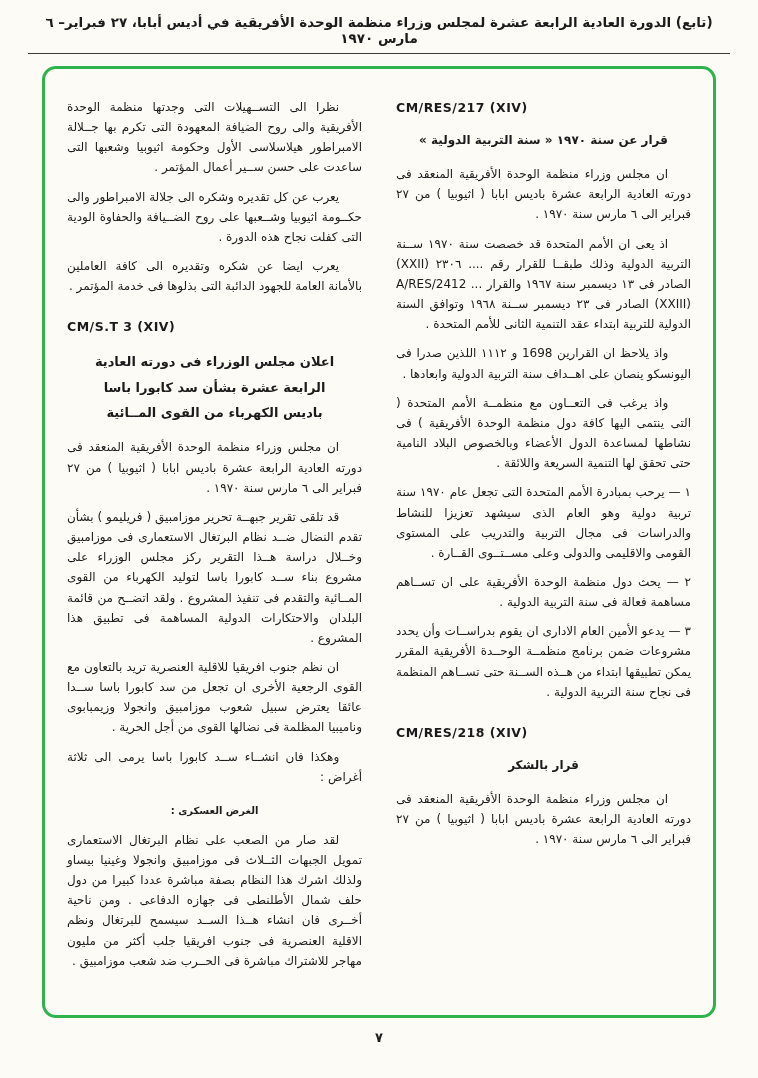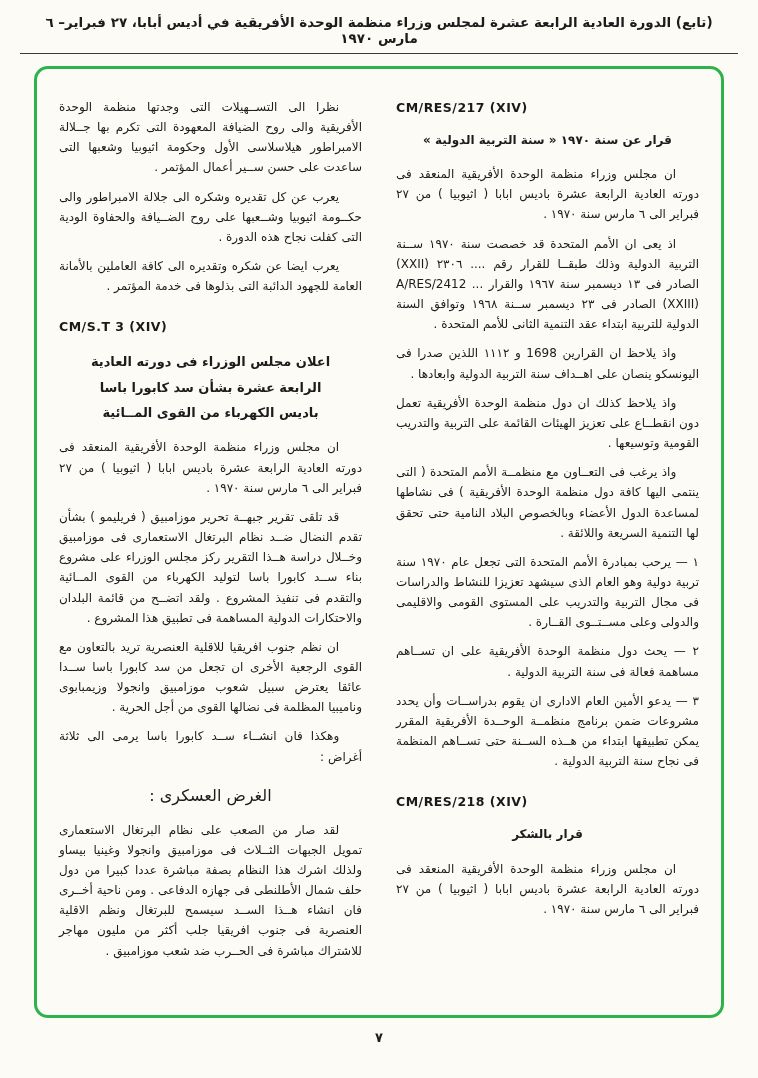--- a/index.html
+++ b/index.html
@@ -4,21 +4,21 @@
 <style>
   * { box-sizing: border-box; }
   html, body { margin: 0; padding: 0; }
   body {
     width: 758px; height: 1078px;
     background: #fcfbf6;
     font-family: "DejaVu Sans", sans-serif;
     color: #1c1c1c;
     overflow: hidden;
   }
-  .page { width: 758px; height: 834px; padding: 12px 20px 0; direction: rtl; }
+  .page { width: 758px; height: 834px; padding: 12px 28px 0; direction: rtl; }
 
   
   .doc-header { text-align: center; padding: 2px 4px 7px; border-bottom: 1.5px solid #3a3a3a; }
   .header-title { font-size: 13.5px; font-weight: bold; letter-spacing: 0; }
   .header-source { font-size: 10.5px; font-weight: bold; margin-top: 6px; color: #222; }
 
   
   .green-frame {
     margin: 12px 14px 0;
     height: 952px;
@@ -39,21 +39,21 @@
     font-size: 12.5px; font-weight: bold;
     letter-spacing: 0.5px;
     margin: 2px 0 12px;
     color: #1a1a1a;
   }
   .ref-spaced { margin-top: 20px; }
 
   .res-title { font-size: 12px; font-weight: bold; text-align: center; margin: 2px 0 14px; }
   .decl-heading { font-size: 13px; font-weight: bold; text-align: center; line-height: 1.95; margin: 4px 6px 12px; }
   .decl-heading div { white-space: nowrap; text-align: center; }
-  .sub-heading { font-size: 16px; font-weight: normal; text-align: center; margin: 16px 0 10px; }
+  .sub-heading { font-size: 10px; font-weight: bold; text-align: center; margin: 16px 0 10px; }
 
   .intro-block { margin-top: 2px; }
 
   
   .page-footer { text-align: center; margin-top: 9px; }
   .page-number { font-size: 13px; font-weight: bold; display: inline-block; }
 </style>
 </head>
 <body>
 
@@ -65,21 +65,20 @@
 
   <div class="green-frame" style="border-color: rgb(46, 178, 76);">
     <div class="columns">
 
       <section class="column">
         <div class="doc-ref">CM/RES/217 (XIV)</div>
         <div class="res-title">قرار عن سنة ١٩٧٠ « سنة التربية الدولية »</div>
         <p>ان مجلس وزراء منظمة الوحدة الأفريقية المنعقد فى دورته العادية الرابعة عشرة باديس ابابا ( اثيوبيا ) من ٢٧ فبراير الى ٦ مارس سنة ١٩٧٠ .</p>
         <p>اذ يعى ان الأمم المتحدة قد خصصت سنة ١٩٧٠ ســنة التربية الدولية وذلك طبقــا للقرار رقم .... ٢٣٠٦ (XXII) الصادر فى ١٣ ديسمبر سنة ١٩٦٧ والقرار ... A/RES/2412 (XXIII) الصادر فى ٢٣ ديسمبر ســنة ١٩٦٨ وتوافق السنة الدولية للتربية ابتداء عقد التنمية الثانى للأمم المتحدة .</p>
         <p>واذ يلاحظ ان القرارين 1698 و ١١١٢ اللذين صدرا فى اليونسكو ينصان على اهــداف سنة التربية الدولية وابعادها .</p>
-        <p>واذ يلاحظ كذلك ان دول منظمة الوحدة الأفريقية تعمل دون انقطــاع على تعزيز الهيئات القائمة على التربية والتدريب القومية وتوسيعها .</p>
         <p>واذ يرغب فى التعــاون مع منظمــة الأمم المتحدة ( التى ينتمى اليها كافة دول منظمة الوحدة الأفريقية ) فى نشاطها لمساعدة الدول الأعضاء وبالخصوص البلاد النامية حتى تحقق لها التنمية السريعة واللائقة .</p>
         <p class="no-indent">١ — يرحب بمبادرة الأمم المتحدة التى تجعل عام ١٩٧٠ سنة تربية دولية وهو العام الذى سيشهد تعزيزا للنشاط والدراسات فى مجال التربية والتدريب على المستوى القومى والاقليمى والدولى وعلى مســتــوى القــارة .</p>
         <p class="no-indent">٢ — يحث دول منظمة الوحدة الأفريقية على ان تســاهم مساهمة فعالة فى سنة التربية الدولية .</p>
         <p class="no-indent">٣ — يدعو الأمين العام الادارى ان يقوم بدراســات وأن يحدد مشروعات ضمن برنامج منظمــة الوحــدة الأفريقية المقرر يمكن تطبيقها ابتداء من هــذه الســنة حتى تســاهم المنظمة فى نجاح سنة التربية الدولية .</p>
         <div class="doc-ref ref-spaced">CM/RES/218 (XIV)</div>
         <div class="res-title">قرار بالشكر</div>
         <p>ان مجلس وزراء منظمة الوحدة الأفريقية المنعقد فى دورته العادية الرابعة عشرة باديس ابابا ( اثيوبيا ) من ٢٧ فبراير الى ٦ مارس سنة ١٩٧٠ .</p>
       </section>
 
       <section class="column">

